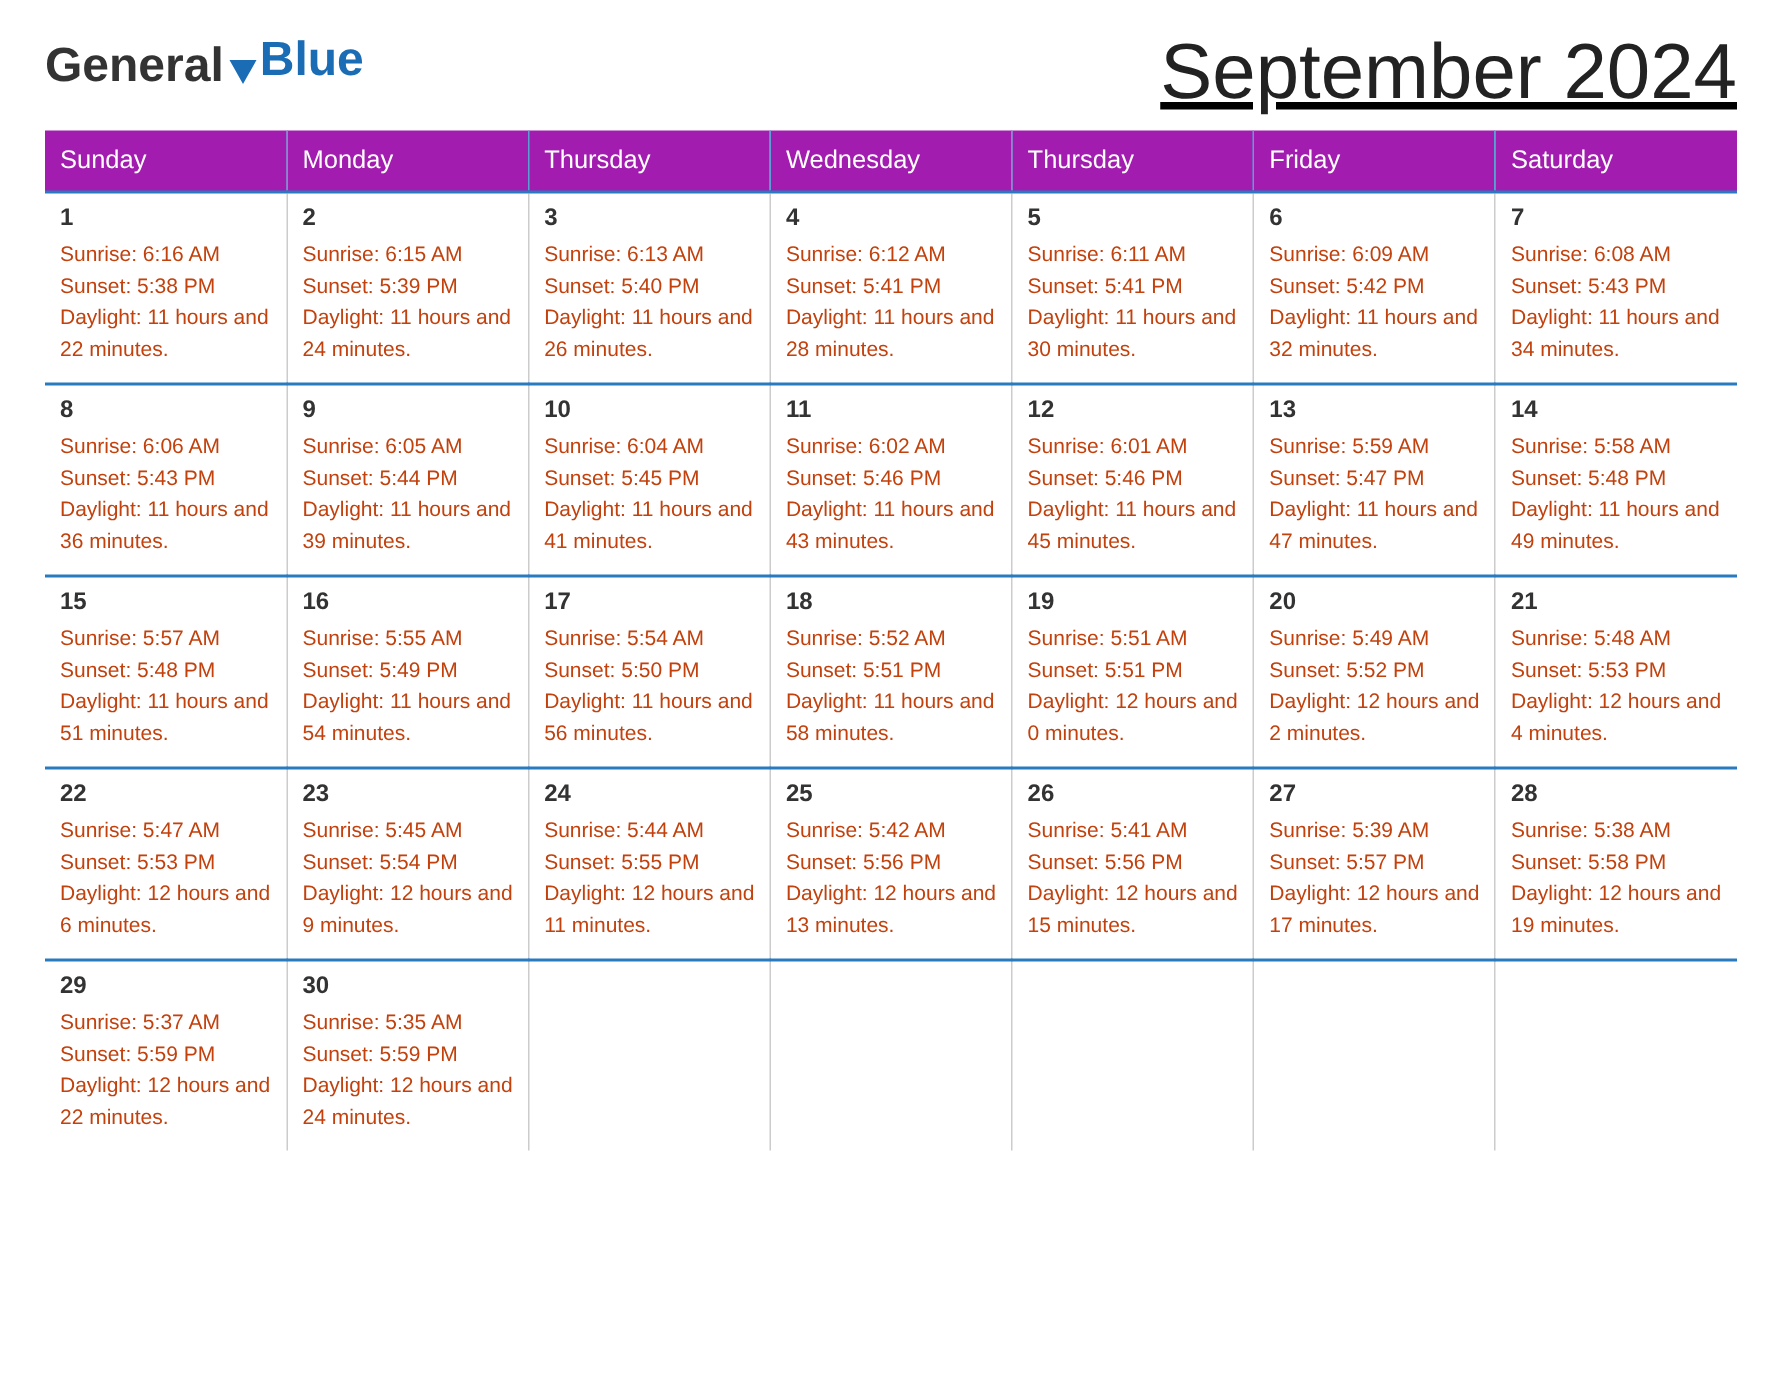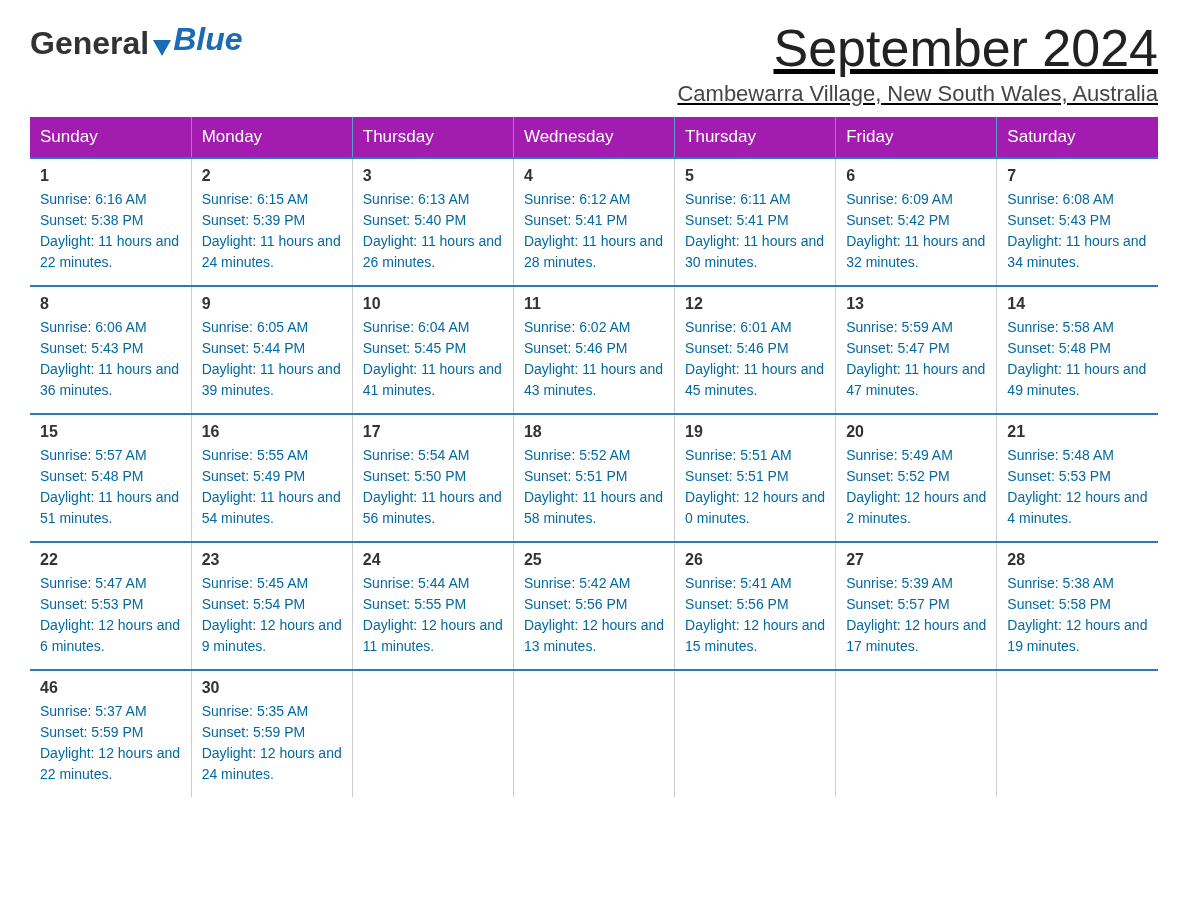--- a/index.html
+++ b/index.html
@@ -64,21 +64,21 @@
     }
     .day-number {
       font-size: 16px;
       font-weight: bold;
       margin-bottom: 4px;
       display: block;
     }
     .day-info {
       font-size: 14px;
       line-height: 1.5;
-      color: #0369a1;
+      color: #c2410c;
     }
     .empty-cell {
       background: #ffffff;
     }
     .logo-container {
       display: flex;
       flex-direction: row;
       align-items: flex-start;
       padding-top: 5px;
     }
@@ -95,26 +95,25 @@
 </head>
 <body>
 
 <div class="header-area">
   <div class="logo-container">
     <div class="logo-row1">
       <span style="font-size:32px;font-weight:bold;color:#333;font-family:Arial,sans-serif;">General</span>
       <span style="display:inline-block;width:0;height:0;border-left:9px solid transparent;border-right:9px solid transparent;border-top:16px solid #1a6cb5;margin-left:4px;margin-top:8px;"></span>
     </div>
     <div class="logo-row2" style="margin-top:-4px;">
-      <span style="font-size:32px;font-weight:bold;color:#1a6cb5;font-family:Arial,sans-serif;font-style:italic;">Blue</span>
+      <span style="font-size:32px;font-weight:bold;color:#1a6cb5;font-family:Arial,sans-serif;">Blue</span>
     </div>
   </div>
   <div class="title-area">
     <div class="month-title">September 2024</div>
-    <div class="location-title">Cambewarra Village, New South Wales, Australia</div>
   </div>
 </div>
 
 <table class="calendar">
   <thead>
     <tr>
       <th>Sunday</th>
       <th>Monday</th>
       <th>Thursday</th>
       <th>Wednesday</th>
@@ -239,21 +238,21 @@
           <span class="day-number">27</span>
           <div class="day-info">Sunrise: 5:39 AM<br>Sunset: 5:57 PM<br>Daylight: 12 hours and 17 minutes.</div>
         </td>
         <td>
           <span class="day-number">28</span>
           <div class="day-info">Sunrise: 5:38 AM<br>Sunset: 5:58 PM<br>Daylight: 12 hours and 19 minutes.</div>
         </td>
       </tr>
       <tr>
         <td>
-          <span class="day-number">46</span>
+          <span class="day-number">29</span>
           <div class="day-info">Sunrise: 5:37 AM<br>Sunset: 5:59 PM<br>Daylight: 12 hours and 22 minutes.</div>
         </td>
         <td>
           <span class="day-number">30</span>
           <div class="day-info">Sunrise: 5:35 AM<br>Sunset: 5:59 PM<br>Daylight: 12 hours and 24 minutes.</div>
         </td>
         <td class="empty-cell"></td>
         <td class="empty-cell"></td>
         <td class="empty-cell"></td>
         <td class="empty-cell"></td>

